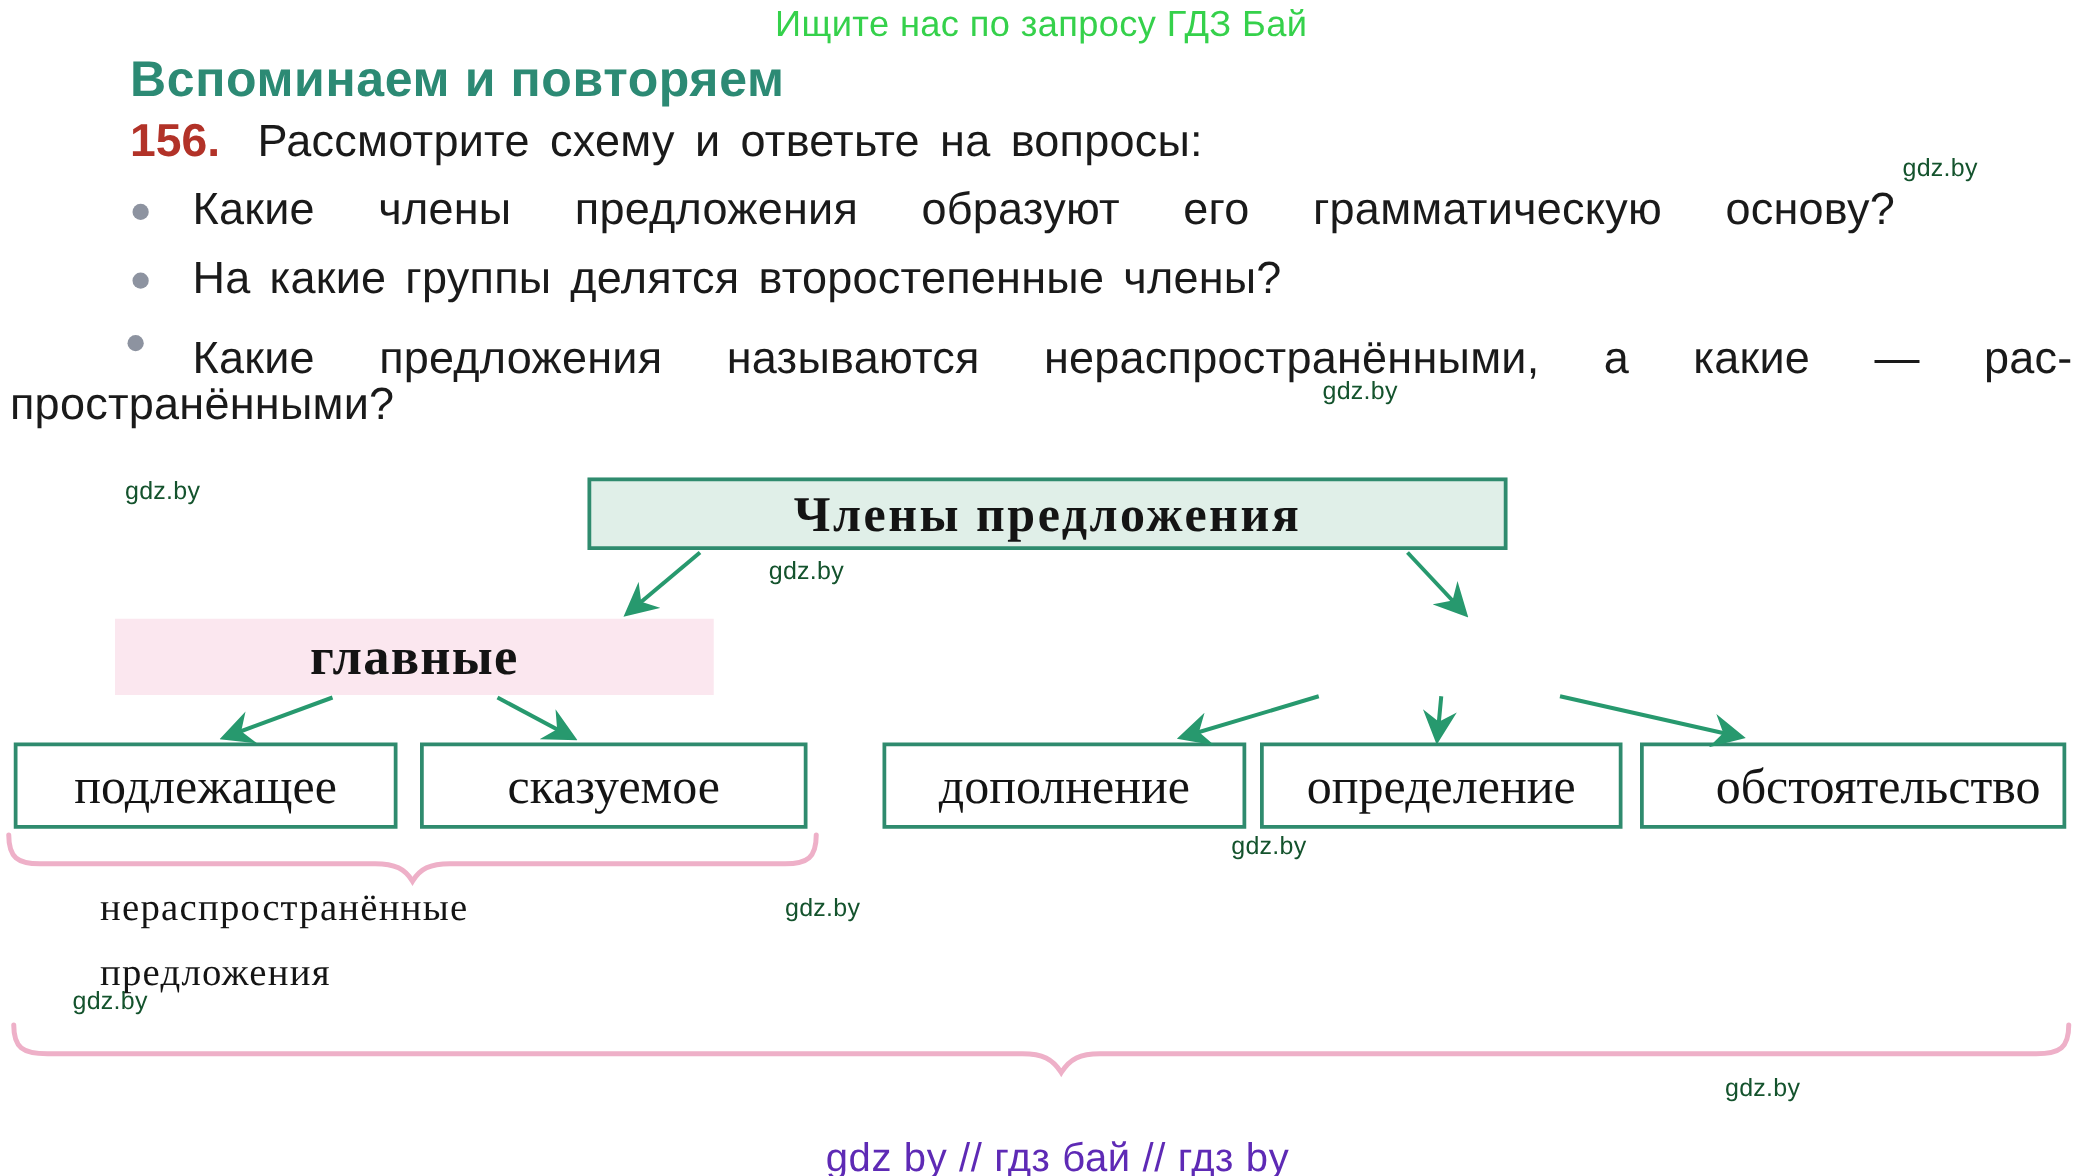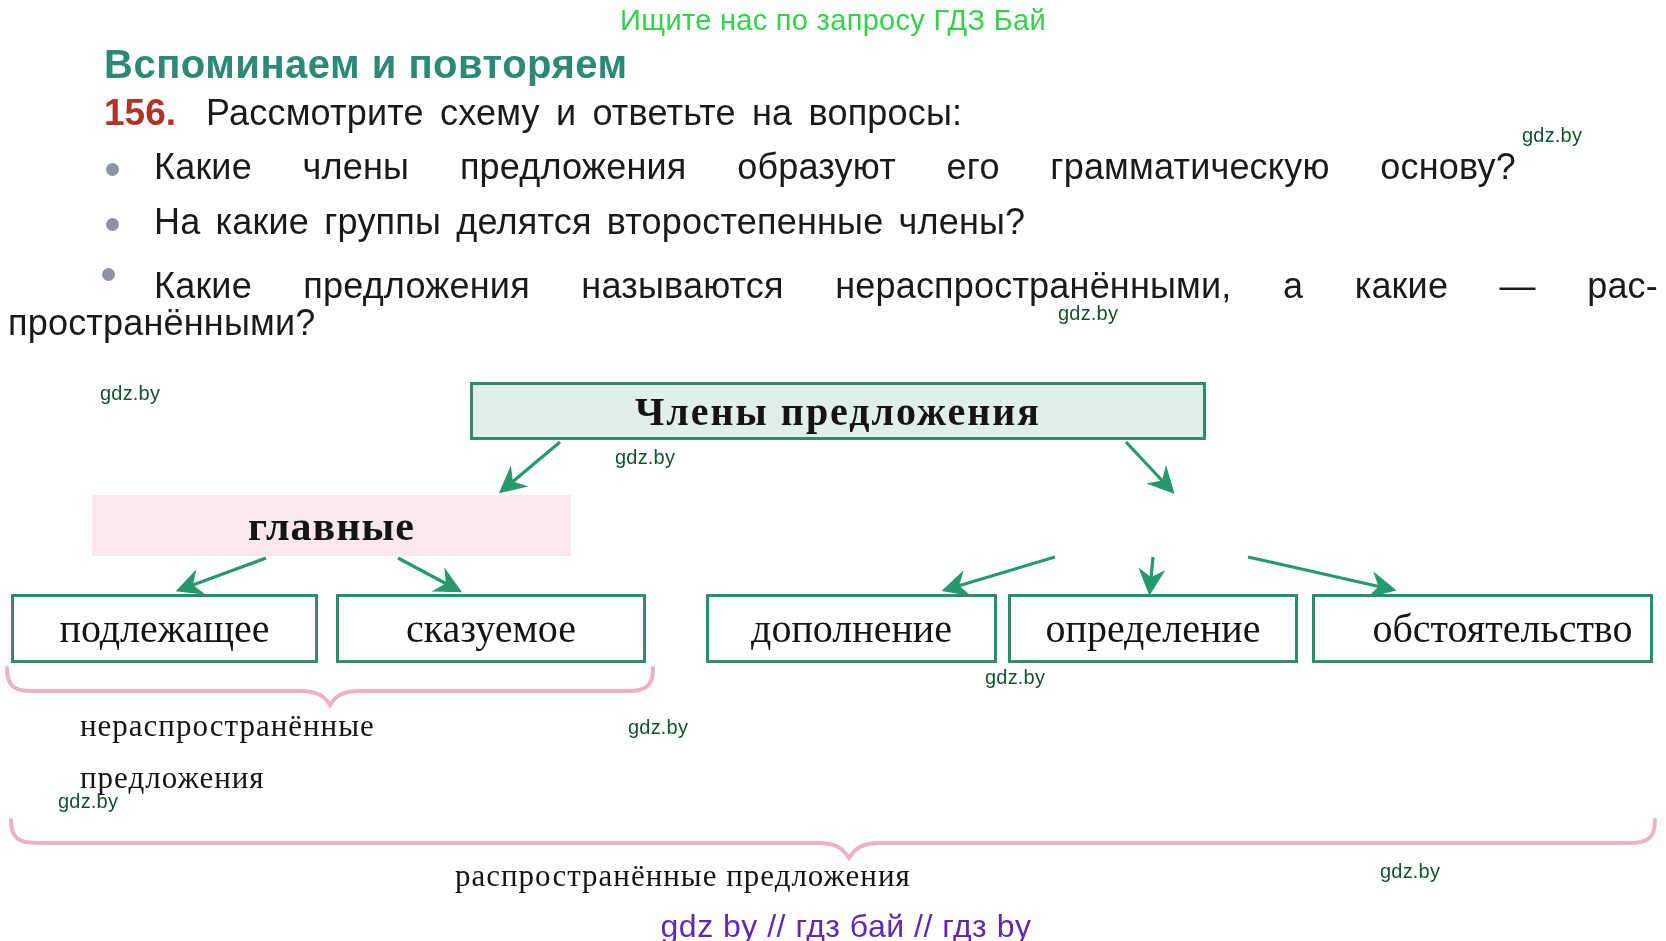--- a/index.html
+++ b/index.html
@@ -109,18 +109,17 @@
     <line class="arrow" x1="1248" y1="557" x2="1390" y2="589" marker-end="url(#ah)"></line>
     <path class="brace" d="M 7 668 C 7 686 14 691 32 691 L 300 691 C 316 691 324 695 330 705 C 336 695 344 691 360 691 L 628 691 C 646 691 653 686 653 668"></path>
     <path class="brace" d="M 11 820 C 11 838 18 843 38 843 L 818 843 C 834 843 842 847 849 858 C 856 847 864 843 880 843 L 1629 843 C 1648 843 1655 838 1655 820"></path>
   </svg>
 
   <div class="serif-label" style="left:80px;top:708px;width:500px;">нераспространённые</div>
   <span class="wm" style="left:628px;top:716px;">gdz.by</span>
   <div class="serif-label" style="left:80px;top:760px;width:480px;">предложения</div>
   <span class="wm" style="left:58px;top:790px;">gdz.by</span>
 
-  <div class="serif-label" style="left:455px;top:858px;width:800px;">распространённые предложения</div>
   <span class="wm" style="left:1380px;top:860px;">gdz.by</span>
 
   <div class="footer">gdz by // гдз бай // гдз by</div>
 
 </div>
 
 </body></html>

